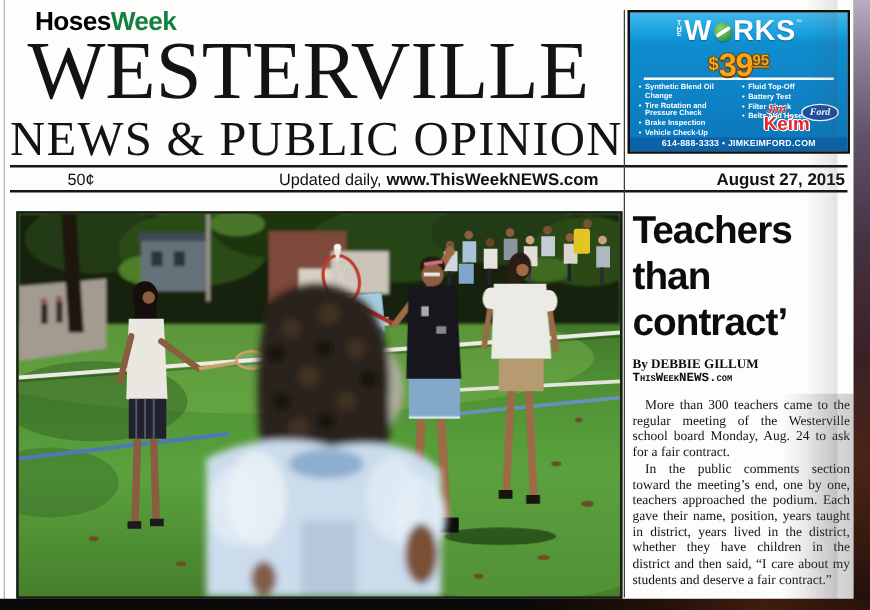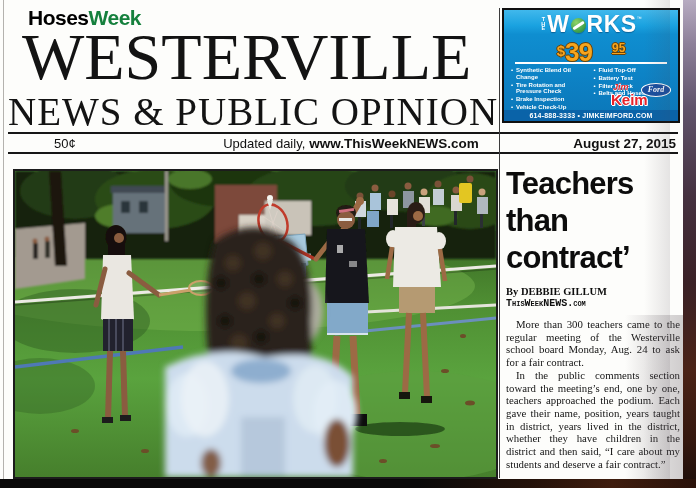--- a/index.html
+++ b/index.html
@@ -37,21 +37,21 @@
   .ad-brand .big{font-size:23px;font-weight:800;letter-spacing:0.5px;text-shadow:0 1px 1px rgba(0,40,80,.45);}
   .globe{display:inline-block;width:15px;height:15px;border-radius:50%;margin:0 1px;position:relative;top:1px;
          background:radial-gradient(circle at 35% 30%,#8fd468,#3fa04a 65%,#1f7c36);box-shadow:0 1px 1px rgba(0,40,80,.4);}
   .globe::after{content:"";position:absolute;left:1px;top:6px;width:13px;height:2.6px;background:#fff;
                 border-radius:2px;transform:rotate(-33deg);}
   .ad-brand .tm{font-size:5px;align-self:flex-start;margin-top:2px;}
   .ad-price{text-align:center;height:25px;line-height:25px;font-weight:800;color:#f7a51e;
             text-shadow:0 1px 0 #6b4206,1px 0 0 #6b4206,0 -1px 0 #6b4206,-1px 0 0 #6b4206;}
   .ad-price .dollar{font-size:15px;vertical-align:5px;}
   .ad-price .whole{font-size:26px;letter-spacing:-1px;}
-  .ad-price .cents{font-size:12px;vertical-align:9px;text-decoration:underline;padding-left:20px;}
+  .ad-price .cents{font-size:12px;vertical-align:9px;text-decoration:underline;}
   .ad-rule{width:152px;height:2px;background:#fff;margin:1px auto 2px;}
   .ad-lists{display:flex;gap:4px;padding:1px 6px 0 7px;font-size:6px;font-weight:700;line-height:6.8px;}
   .ad-lists ul{list-style:none;margin:0;padding:0;flex:1;}
   .ad-lists li{padding-left:5px;position:relative;margin-bottom:1px;}
   .ad-lists li::before{content:"•";position:absolute;left:0;top:0;}
   .keim{position:absolute;right:7px;bottom:13px;width:62px;height:24px;}
   .keim .jim{position:absolute;left:4px;top:-2px;font-style:italic;font-weight:800;font-size:9px;color:#e8232a;
              text-shadow:0 0 1px #fff,0 1px 0 #fff;}
   .keim .ford{position:absolute;right:0;top:-1px;width:28px;height:12px;background:#1a4fa0;border:1px solid #fff;
               border-radius:50%;font-family:"Liberation Serif",serif;font-style:italic;font-weight:700;

